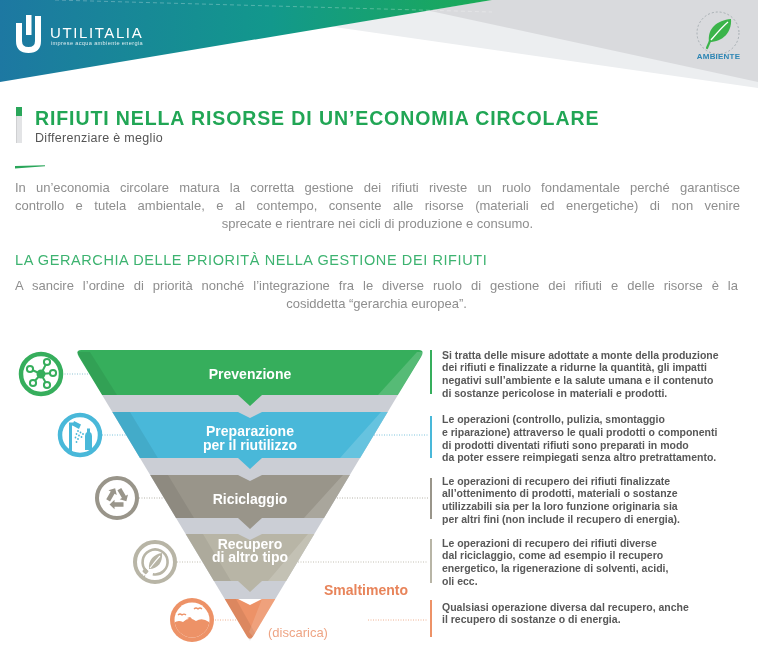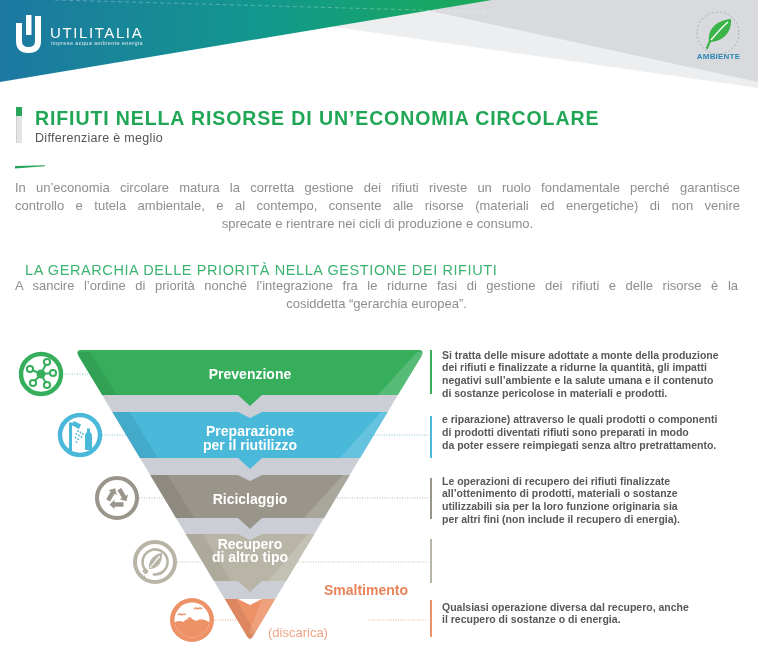--- a/index.html
+++ b/index.html
@@ -11,21 +11,21 @@
 .badge-label{left:690px;top:52px;width:57px;text-align:center;font-size:8px;line-height:9px;font-weight:bold;letter-spacing:0.2px;color:#2e86b4;}
 .title-bar{left:16px;top:107px;width:6px;height:36px;background:#e3e4e6;border-left:1px solid #cfd0d2;box-sizing:border-box;}
 .title-bar-accent{left:16px;top:107px;width:6px;height:9px;background:#2aa65a;}
 .title{left:35px;top:109px;margin:0;font-size:19.5px;line-height:19.5px;font-weight:bold;letter-spacing:0.9px;color:#21a655;white-space:nowrap;}
 .subtitle{left:35px;top:131.5px;font-size:12.5px;line-height:12.5px;letter-spacing:0.3px;color:#555;white-space:nowrap;}
 .para{left:15px;width:725px;font-size:13px;line-height:18px;color:#8e8e8e;}
 .para .jl{display:block;text-align:justify;text-align-last:justify;height:18px;}
 .para .ll{display:block;text-align:center;height:18px;}
 .intro{top:179px;}
 .sec-para{top:277px;width:723px;}
-.sec-heading{left:15px;top:253px;margin:10px;font-size:14.5px;line-height:14.5px;font-weight:normal;letter-spacing:0.6px;color:#3db370;white-space:nowrap;}
+.sec-heading{left:15px;top:253px;margin:0;font-size:14.5px;line-height:14.5px;font-weight:normal;letter-spacing:0.6px;color:#3db370;white-space:nowrap;}
 .flabel{left:150px;width:200px;text-align:center;font-size:14px;font-weight:bold;color:#fff;white-space:nowrap;}
 .flabel span{display:block;}
 .fl-1{top:367px;line-height:14px;}
 .fl-2{top:425px;line-height:13.5px;}
 .fl-3{top:492.3px;line-height:14px;}
 .fl-4{top:538px;line-height:13.3px;}
 .smalt{left:279px;top:583px;font-size:14px;line-height:14px;font-weight:bold;color:#e8845a;white-space:nowrap;margin-left:45px;}
 .disc{left:268px;top:625.5px;font-size:13px;line-height:13px;color:#eea585;white-space:nowrap;}
 .desc{left:442px;font-size:10.5px;line-height:12.8px;color:#585858;white-space:nowrap;}
 .desc span{display:block;font-weight:bold;}
@@ -74,21 +74,21 @@
   </svg>
 
   <div class="abs para intro">
     <span class="jl">In un’economia circolare matura la corretta gestione dei rifiuti riveste un ruolo fondamentale perché garantisce</span>
     <span class="jl">controllo e tutela ambientale, e al contempo, consente alle risorse (materiali ed energetiche) di non venire</span>
     <span class="ll">sprecate e rientrare nei cicli di produzione e consumo.</span>
   </div>
 
   <h2 class="abs sec-heading">LA GERARCHIA DELLE PRIORITÀ NELLA GESTIONE DEI RIFIUTI</h2>
   <div class="abs para sec-para">
-    <span class="jl">A sancire l’ordine di priorità nonché l’integrazione fra le ridurne fasi di gestione dei rifiuti e delle risorse è la</span>
+    <span class="jl">A sancire l’ordine di priorità nonché l’integrazione fra le diverse ruolo di gestione dei rifiuti e delle risorse è la</span>
     <span class="ll">cosiddetta “gerarchia europea”.</span>
   </div>
 
   <svg class="abs" style="left:0;top:0;pointer-events:none" width="758" height="651" viewBox="0 0 758 651">
     <polygon points="102.1,395 397.9,395 275.3,599 224.7,599" fill="#cbced5"></polygon>
 
     <g color="#36ae5c">
       <path fill="currentColor" d="M81,350 L419,350 Q425,350 421,357 L397.9,395 L262,395 L250,406 L238,395 L102.1,395 L79,357 Q75,350 81,350 Z"></path>
       <polygon fill="#000" fill-opacity="0.07" points="77,352 90,352 117,395 102.1,395"></polygon>
       <polygon fill="#fff" fill-opacity="0.16" points="417,352 423.5,352 397.9,395 378,395"></polygon>
@@ -236,28 +236,35 @@
     <path d="M19,22 l3,-1 l2,1.5 l-2,1 z" fill="currentColor"></path>
   </svg>
 
   <div class="abs desc d1">
     <span>Si tratta delle misure adottate a monte della produzione</span>
     <span>dei rifiuti e finalizzate a ridurne la quantità, gli impatti</span>
     <span>negativi sull’ambiente e la salute umana e il contenuto</span>
     <span>di sostanze pericolose in materiali e prodotti.</span>
   </div>
   <div class="abs desc d2">
+    <span>Le operazioni (controllo, pulizia, smontaggio</span>
     <span>e riparazione) attraverso le quali prodotti o componenti</span>
     <span>di prodotti diventati rifiuti sono preparati in modo</span>
     <span>da poter essere reimpiegati senza altro pretrattamento.</span>
   </div>
   <div class="abs desc d3">
     <span>Le operazioni di recupero dei rifiuti finalizzate</span>
     <span>all’ottenimento di prodotti, materiali o sostanze</span>
     <span>utilizzabili sia per la loro funzione originaria sia</span>
     <span>per altri fini (non include il recupero di energia).</span>
   </div>
+  <div class="abs desc d4">
+    <span>Le operazioni di recupero dei rifiuti diverse</span>
+    <span>dal riciclaggio, come ad esempio il recupero</span>
+    <span>energetico, la rigenerazione di solventi, acidi,</span>
+    <span>oli ecc.</span>
+  </div>
   <div class="abs desc d5">
     <span>Qualsiasi operazione diversa dal recupero, anche</span>
     <span>il recupero di sostanze o di energia.</span>
   </div>
 
 </div>
 
 </body></html>

